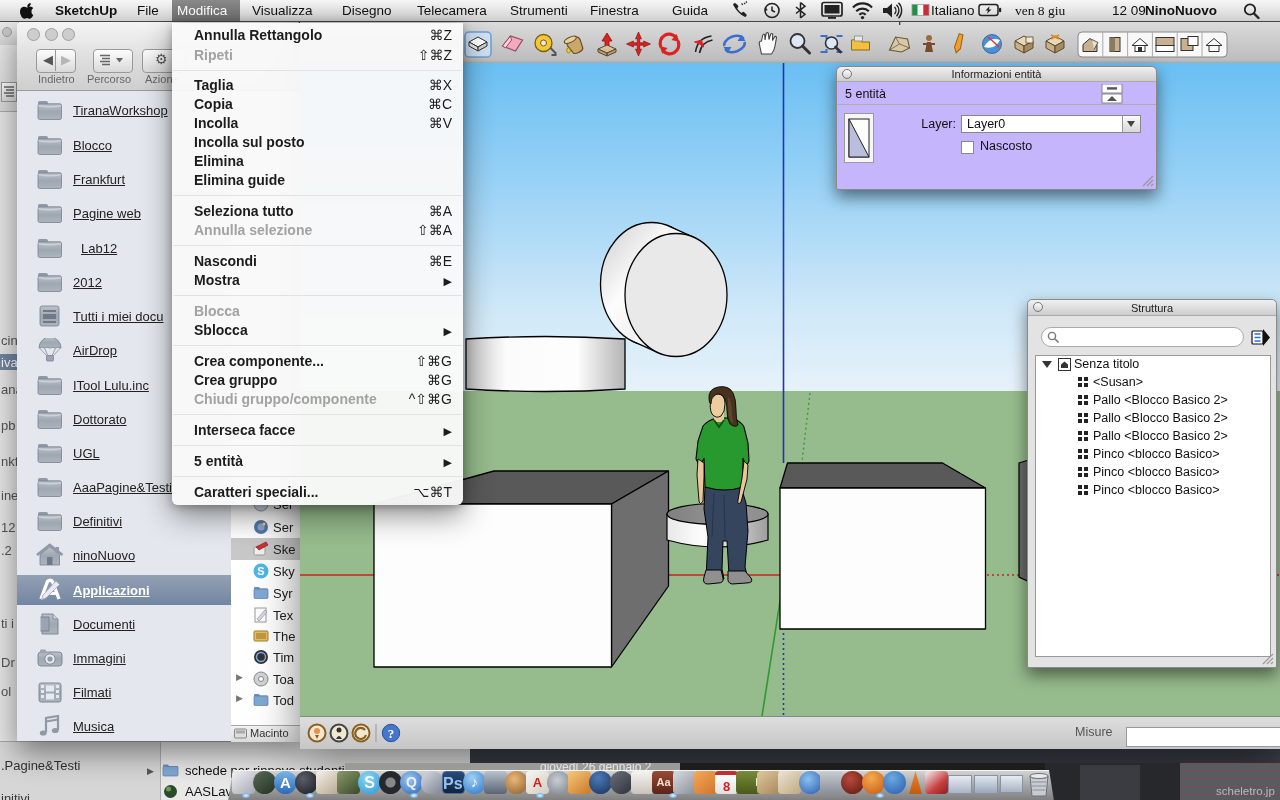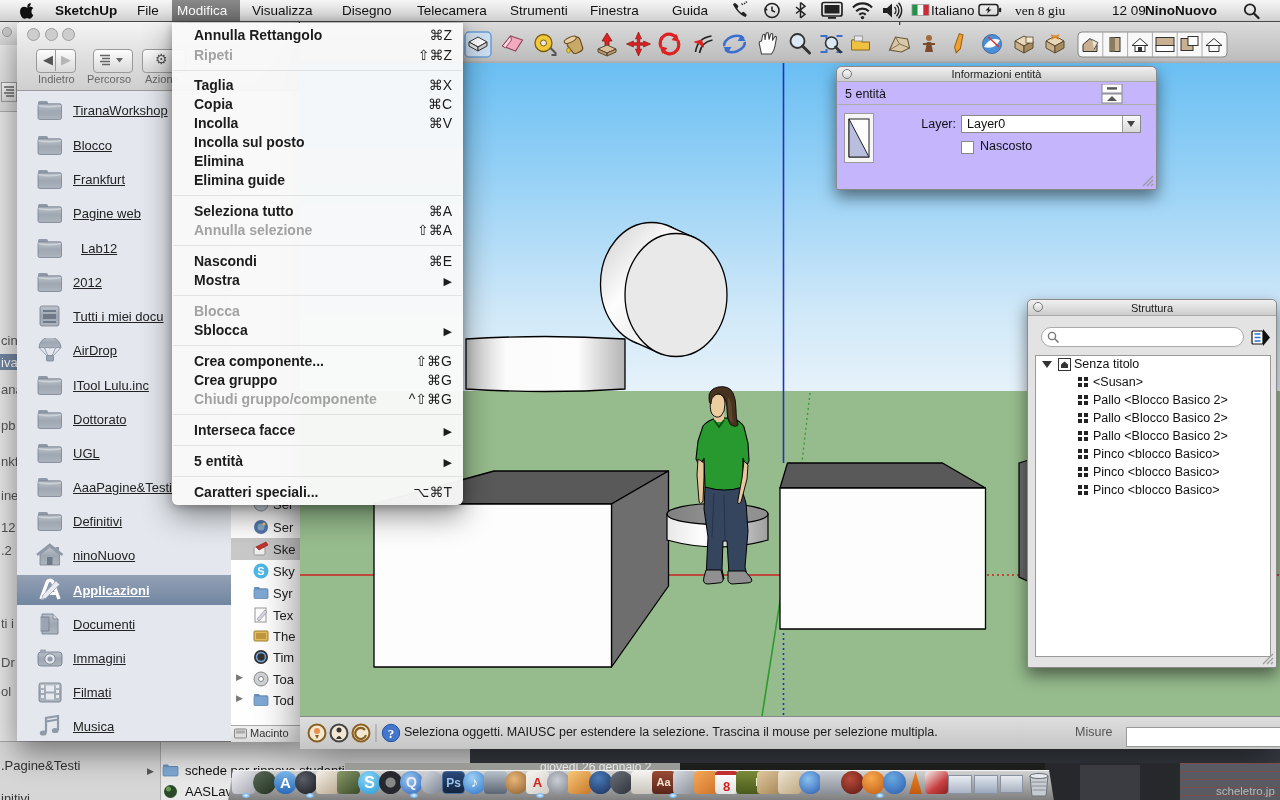--- a/index.html
+++ b/index.html
@@ -557,21 +557,20 @@
           <path d="M9,13 l4,0 l-2,4 z" fill="#8a6020"></path>
         <circle cx="33" cy="11" r="8.5" fill="#f2e8d2" stroke="#444" stroke-width="2"></circle>
         <circle cx="33" cy="8" r="2.5" fill="#333"></circle>
           <path d="M30,17 q3,-6 6,0 z" fill="#333"></path>
         <circle cx="55" cy="11" r="8.5" fill="#f2e8d2" stroke="#8a6020" stroke-width="2"></circle>
         <path d="M59,8 a5.5,5.5 0 1 0 1,5" fill="none" stroke="#8a6020" stroke-width="2.2"></path>
         <line x1="70" y1="2" x2="70" y2="20" stroke="#999"></line>
         <circle cx="85" cy="11" r="8.7" fill="#4477cc" stroke="#26539e" stroke-width="1"></circle>
         <text x="85" y="16" text-anchor="middle" font-size="13" font-weight="bold" fill="#fff" font-family="Liberation Serif">?</text>
       </svg>
-      <div class="abs" style="left:104px;top:8px;font-size:12.5px;color:#1a1a1a;white-space:nowrap;">Seleziona oggetti. MAIUSC per estendere la selezione. Trascina il mouse per selezione multipla.</div>
       <div class="abs" style="left:775px;top:8px;font-size:12.5px;color:#555;">Misure</div>
       <div class="abs" style="left:826px;top:10px;width:154px;height:18px;background:#fff;border:1px solid #999;border-right:none;"></div>
     </div>
   </div>
 
   <div class="abs" id="panel-info" style="left:836px;top:66px;width:321px;height:124px;
        background:#c4b5fd;border:1px solid #8a8a8a;border-radius:5px 5px 2px 2px;box-sizing:border-box;
        box-shadow:0 7px 16px rgba(0,0,0,0.5);">
     <div class="abs" style="left:0;top:0;width:319px;height:14px;border-radius:5px 5px 0 0;
          background:linear-gradient(#f0f0f0,#cdcdcd);border-bottom:1px solid #aaa;"></div>
@@ -662,21 +661,21 @@
     <div class="dicon" style="left:232px;background:linear-gradient(140deg,#f0f0f4,#a8a8b4);"></div>
     <div class="dicon" style="left:253px;background:linear-gradient(140deg,#5a6a5a,#23321f);border-radius:50%;"></div>
     <div class="dicon" style="left:274px;background:linear-gradient(#7ab4e8,#2a6ab8);border-radius:50%;color:#fff;font-size:15px;font-weight:bold;text-align:center;line-height:23px;">A</div>
     <div class="dicon" style="left:295px;background:radial-gradient(circle at 35% 35%,#5a5e68,#17181c);border-radius:50%;"></div>
     <div class="dicon" style="left:316px;background:linear-gradient(140deg,#f4f0e8,#b8a890);"></div>
     <div class="dicon" style="left:337px;background:linear-gradient(140deg,#8a9a6a,#3a4a28);"></div>
     <div class="dicon" style="left:358px;background:radial-gradient(circle at 40% 30%,#8ad4f4,#2898d8);border-radius:50%;color:#fff;font-size:16px;font-weight:bold;text-align:center;line-height:23px;">S</div>
     <div class="dicon" style="left:379px;background:radial-gradient(circle at 50% 50%,#888 28%,#26282e 34%);border-radius:50%;"></div>
     <div class="dicon" style="left:400px;background:radial-gradient(circle at 40% 35%,#9ac8f0,#2a62b8);border-radius:50%;color:#eef;font-size:14px;font-weight:bold;text-align:center;line-height:23px;">Q</div>
     <div class="dicon" style="left:421px;background:linear-gradient(140deg,#d8dce2,#7a8290);border-radius:50% 50% 40% 40%;"></div>
-    <div class="dicon" style="left:442px;background:linear-gradient(#2a4a7a,#12243e);color:#9cc2ee;font-size:12px;font-weight:bold;text-align:center;line-height:23px;border:1px solid #4a6a9a;box-sizing:border-box;">Ps</div>
+    <div class="dicon" style="left:442px;background:linear-gradient(#2a4a7a,#12243e);color:#9cc2ee;font-size:16px;font-weight:bold;text-align:left;line-height:23px;border:1px solid #4a6a9a;box-sizing:border-box;">Ps</div>
     <div class="dicon" style="left:463px;background:radial-gradient(circle at 40% 30%,#9ed0f4,#2a72c8);border-radius:50%;color:#fff;font-size:14px;text-align:center;line-height:23px;">♪</div>
     <div class="dicon" style="left:484px;background:linear-gradient(#b8c2cc,#5a6472);"></div>
     <div class="dicon" style="left:505px;background:radial-gradient(circle at 40% 35%,#e8b87a,#8a5a2a);border-radius:50%;"></div>
     <div class="dicon" style="left:526px;background:linear-gradient(140deg,#f8f6f2,#d0ccc4);color:#d02020;font-size:13px;font-weight:bold;text-align:center;line-height:23px;">A</div>
     <div class="dicon" style="left:547px;background:radial-gradient(circle at 45% 40%,#cacdd4,#787e88);border-radius:50%;"></div>
     <div class="dicon" style="left:568px;background:linear-gradient(140deg,#f8c87a,#c87828);"></div>
     <div class="dicon" style="left:589px;background:radial-gradient(circle at 40% 30%,#4a7ab8,#1a3058);border-radius:50%;"></div>
     <div class="dicon" style="left:610px;background:linear-gradient(140deg,#6a707a,#2e323a);border-radius:50%;"></div>
     <div class="dicon" style="left:631px;background:linear-gradient(#f6f4f0,#c8c4bc);"></div>
     <div class="dicon" style="left:652px;background:linear-gradient(#9a4a34,#5a241a);color:#f0e0d0;font-size:11px;font-weight:bold;text-align:center;line-height:23px;">Aa</div>

